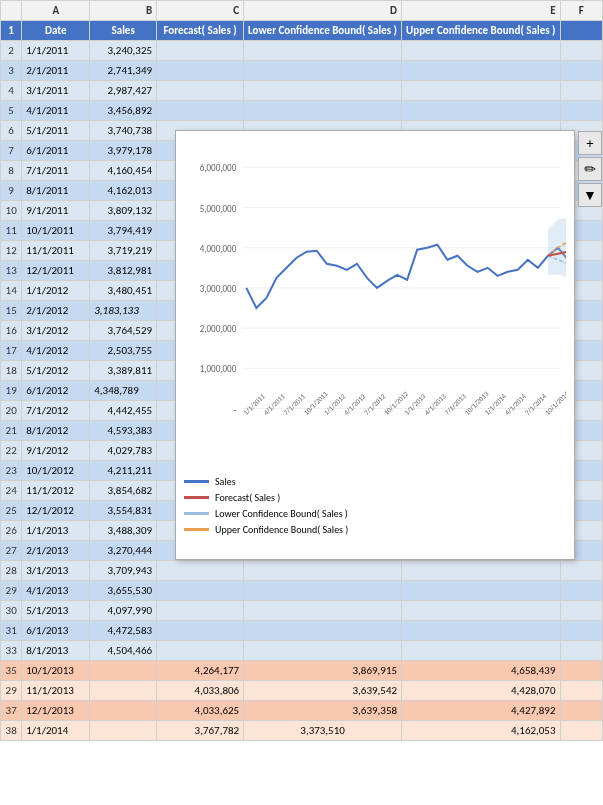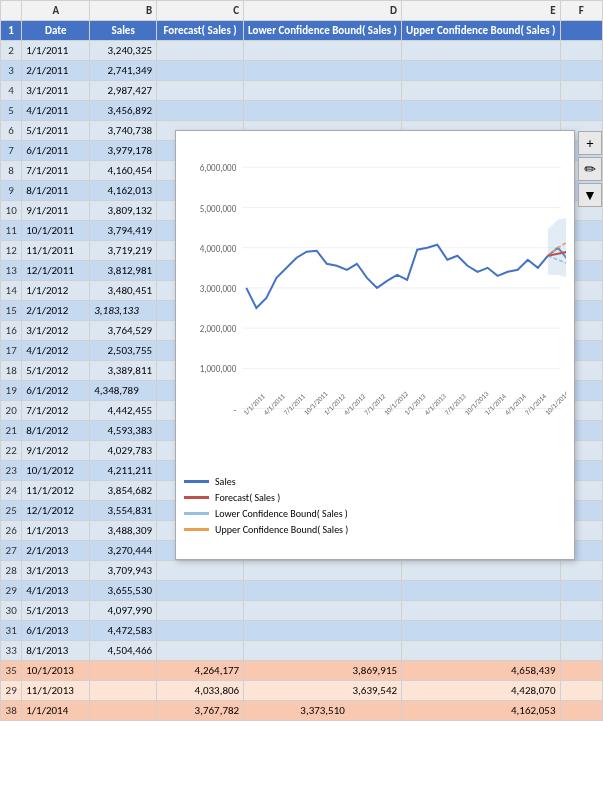--- a/index.html
+++ b/index.html
@@ -467,20 +467,29 @@
         </tr>
         <tr class="forecast-row" style="background: rgb(252, 228, 214);">
           <td class="row-header">29</td>
           <td class="date-cell">11/1/2013</td>
           <td class="num-cell" style="text-align: right;"></td>
           <td class="num-cell" style="text-align: right;">4,033,806</td>
           <td class="num-cell" style="text-align: right;">3,639,542</td>
           <td class="num-cell" style="text-align: right;">4,428,070</td>
           <td class="num-cell"></td>
         </tr>
+        <tr class="forecast-row" style="background: rgb(252, 228, 214);">
+          <td class="row-header">37</td>
+          <td class="date-cell">12/1/2013</td>
+          <td class="num-cell" style="text-align: right;"></td>
+          <td class="num-cell" style="text-align: right;">4,033,625</td>
+          <td class="num-cell" style="text-align: right;">3,639,358</td>
+          <td class="num-cell" style="text-align: right;">4,427,892</td>
+          <td class="num-cell"></td>
+        </tr>
         <tr class="forecast-row" style="background: #404040;">
           <td class="row-header">38</td>
           <td class="date-cell">1/1/2014</td>
           <td class="num-cell" style="text-align: right;"></td>
           <td class="num-cell" style="text-align: right;">3,767,782</td>
           <td class="num-cell" style="text-align: center;">3,373,510</td>
           <td class="num-cell" style="text-align: right;">4,162,053</td>
           <td class="num-cell"></td>
         </tr>
       </tbody>

